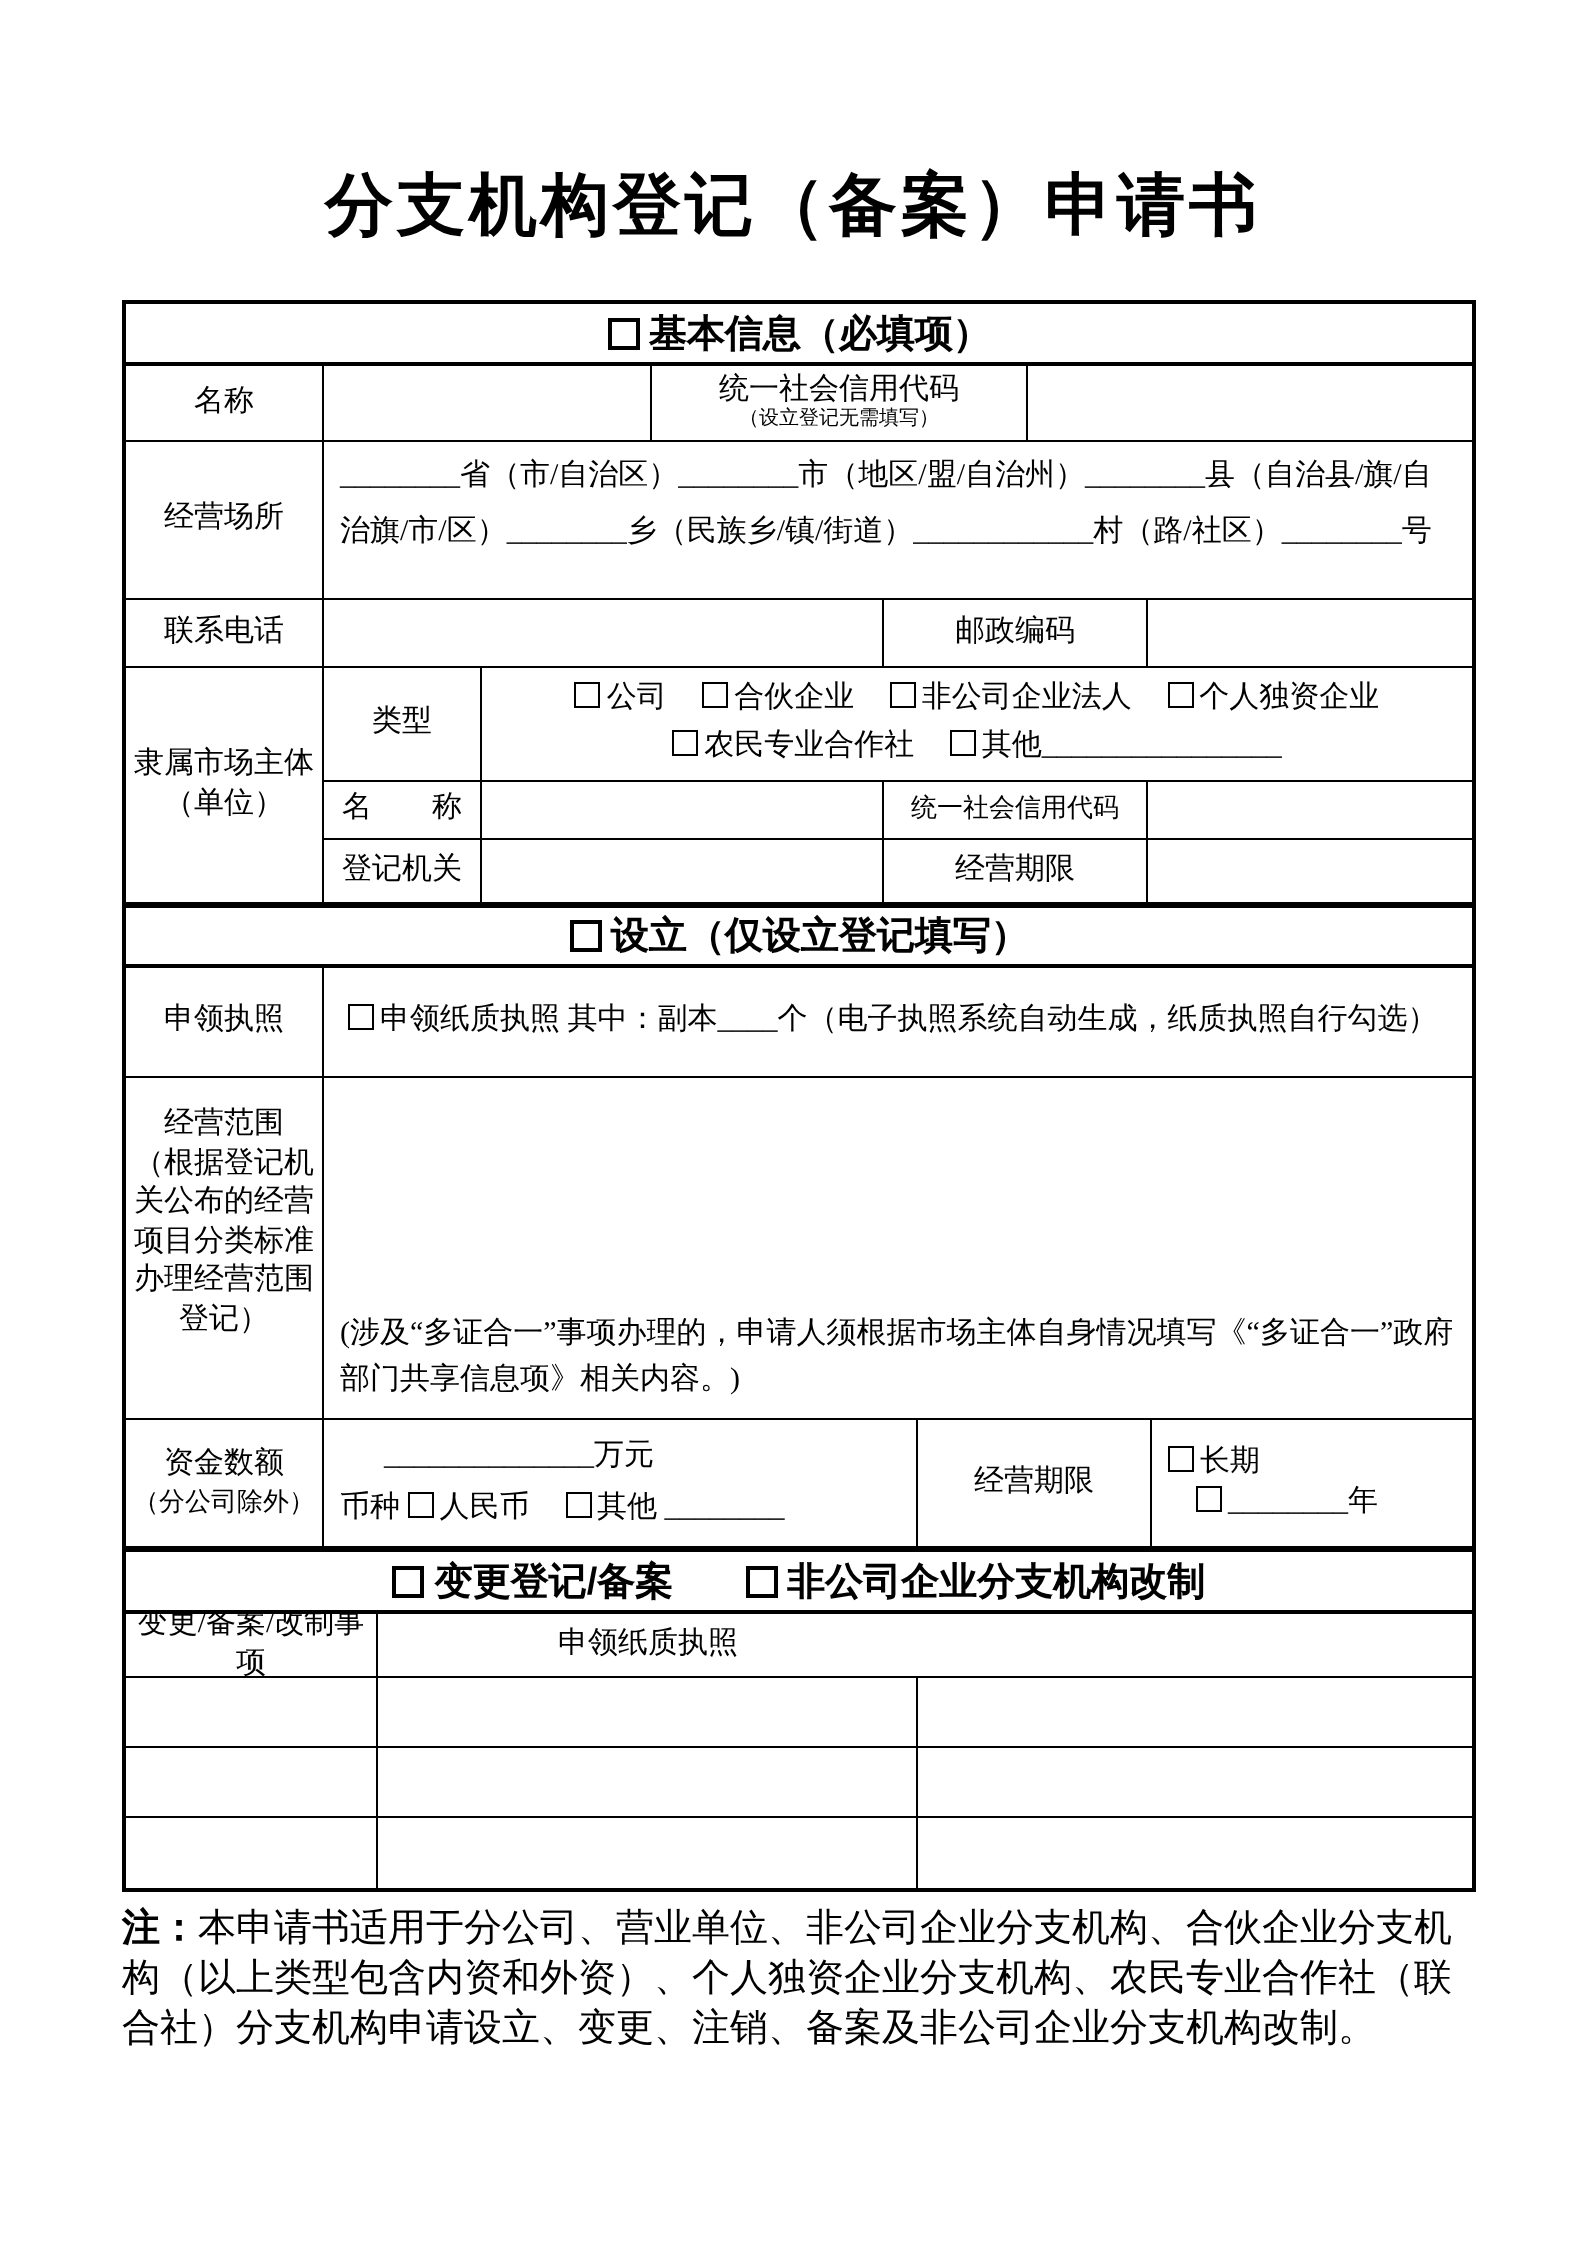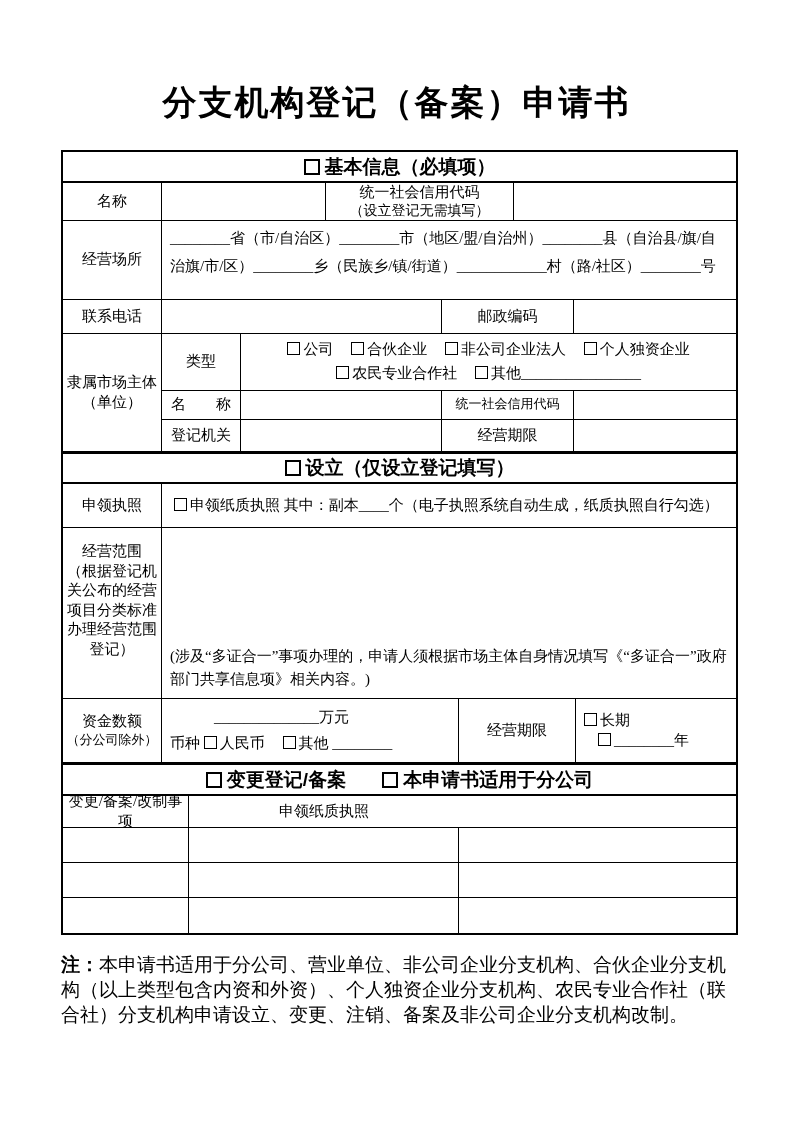--- a/index.html
+++ b/index.html
@@ -48,22 +48,22 @@
   .subrow{display:flex;align-items:stretch;border-bottom:1px solid #000;box-sizing:border-box;}
   .subrow:last-child{border-bottom:none;}
   .type-line{text-align:center;}
   .type-line+.type-line{margin-top:4px;}
   .addr-cell{padding:4px 8px;line-height:1.85;justify-content:flex-start;}
   .blank-line{margin-top:4px;letter-spacing:0;}
   .scope-label{justify-content:flex-start;padding-top:14px;text-align:center;word-break:break-all;}
   .scope-cell{justify-content:flex-end;padding:4px 8px 8px 8px;line-height:1.5;}
   .license-cell{padding-left:12px;}
   .fund-cell{padding-left:8px;line-height:1.7;}
-  .fund-indent{margin-left:44px;}
-  .small{font-size:14px;line-height:1.2;font-family:Liberation Mono, monospace;}
+  .fund-indent{margin-left:22px;}
+  .small{font-size:10px;line-height:1.2;font-family:Liberation Mono, monospace;}
   .fit{font-size:13px;white-space:nowrap;}
   .note{
     position:absolute;top:952px;left:61px;width:677px;margin:0;
     font-size:19px;line-height:1.32;text-align:left;
   }
   .note b{font-weight:bold;}
 </style>
 </head>
 <body>
 
@@ -135,21 +135,21 @@
           <div class="cell w132 center">经营期限</div>
           <div class="cell grow"></div>
         </div>
       </div>
     </div>
 
     <div class="row sec" style="height:32px">
       <span class="opt"><span class="cb cb-lg"></span><span>设立（仅设立登记填写）</span></span>
     </div>
 
-    <div class="row" style="height:44px">
+    <div class="row" style="height:55px">
       <div class="cell w99 center">申领执照</div>
       <div class="cell grow license-cell">
         <div>
           <span class="opt"><span class="cb"></span><span>申领纸质执照</span></span>
           <span>其中：副本____个（电子执照系统自动生成，纸质执照自行勾选）</span>
         </div>
       </div>
     </div>
 
     <div class="row" style="height:171px">
@@ -179,21 +179,21 @@
       <div class="cell grow" style="padding-left:8px">
         <div>
           <span class="opt"><span class="cb"></span><span>长期</span></span>
           <span class="opt"><span class="cb"></span><span>________年</span></span>
         </div>
       </div>
     </div>
 
     <div class="row sec" style="height:33px">
       <span class="opt"><span class="cb cb-lg"></span><span>变更登记/备案</span></span>
-      <span class="opt"><span class="cb cb-lg"></span><span>本申请书适用于分公司</span></span>
+      <span class="opt"><span class="cb cb-lg"></span><span>非公司企业分支机构改制</span></span>
     </div>
 
     <div class="row" style="height:32px">
       <div class="cell w126 center">变更/备案/改制事项</div>
       <div class="cell w270 center">申领纸质执照</div>
     </div>
 
     <div class="row" style="height:35px">
       <div class="cell w126"></div>
       <div class="cell w270"></div>

